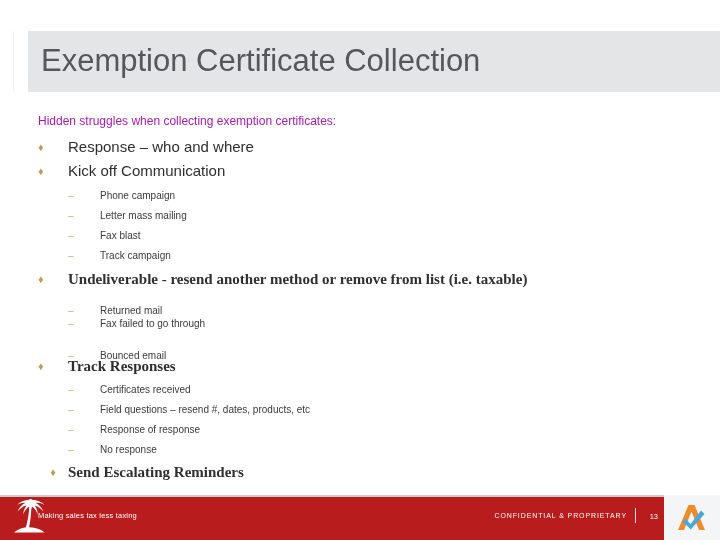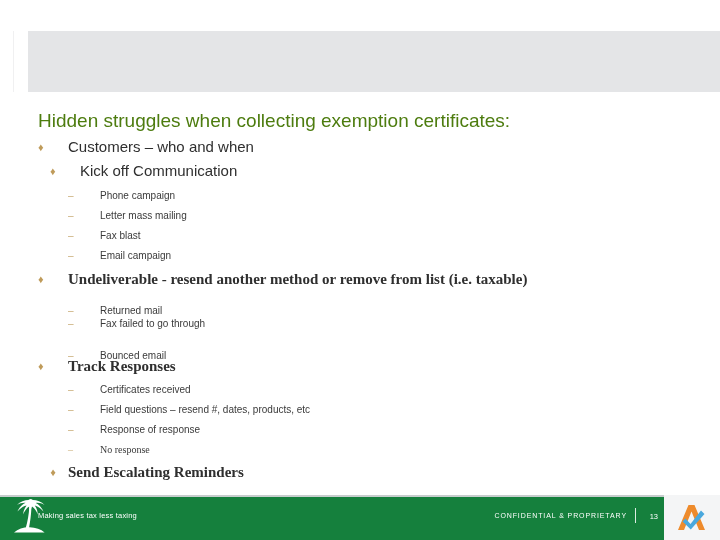--- a/index.html
+++ b/index.html
@@ -55,23 +55,23 @@
     position: absolute;
     left: 0;
     top: 104px;
     width: 720px;
   }
 
   .lead {
     position: absolute;
     left: 38px;
     top: 7px;
-    font-size: 19px;
-    line-height: 20px;
-    color: #4d7c0f;
+    font-size: 12px;
+    line-height: 20px;
+    color: #a21caf;
     white-space: nowrap;
   }
 
   
   .b1 {
     position: absolute;
     left: 38px;
     white-space: nowrap;
     font-size: 15px;
     line-height: 20px;
@@ -114,21 +114,21 @@
     line-height: 17px;
   }
 
   
   .footer {
     position: absolute;
     left: 0;
     bottom: 0;
     width: 720px;
     height: 45px;
-    background: #15803d;
+    background: #b91c1c;
   }
   .footer-top-edge {
     position: absolute;
     left: 0;
     top: 0;
     width: 720px;
     height: 2px;
     background: #c7cdcd;
   }
   .logo-palm {
@@ -185,43 +185,44 @@
     justify-content: center;
   }
 </style>
 </head>
 <body>
 
 <div class="slide">
 
   <div class="title-rule"></div>
   <div class="title-band"></div>
+  <div class="slide-title">Exemption Certificate Collection</div>
 
   <div class="body">
 
     <div class="lead">Hidden struggles when collecting exemption certificates:</div>
 
     <div class="b1" style="top:33px;">
-      <span class="mark">♦</span><span class="txt">Customers – who and when</span>
-    </div>
-
-    <div class="b1" style="top:57px;margin-left:12px;">
+      <span class="mark">♦</span><span class="txt">Response – who and where</span>
+    </div>
+
+    <div class="b1" style="top:57px;">
       <span class="mark">♦</span><span class="txt">Kick off Communication</span>
     </div>
     <div class="b2" style="top:83px;">
       <span class="mark">–</span><span class="txt">Phone campaign</span>
     </div>
     <div class="b2" style="top:103px;">
       <span class="mark">–</span><span class="txt">Letter mass mailing</span>
     </div>
     <div class="b2" style="top:123px;">
       <span class="mark">–</span><span class="txt">Fax blast</span>
     </div>
     <div class="b2" style="top:143px;">
-      <span class="mark">–</span><span class="txt">Email campaign</span>
+      <span class="mark">–</span><span class="txt">Track campaign</span>
     </div>
 
     <div class="b1 strong" style="top:165px;">
       <span class="mark">♦</span><span class="txt">Undeliverable - resend another method or remove from list (i.e. taxable)</span>
     </div>
     <div class="b2" style="top:190px;margin-top:8px;">
       <span class="mark">–</span><span class="txt">Returned mail</span>
     </div>
     <div class="b2" style="top:211px;">
       <span class="mark">–</span><span class="txt">Fax failed to go through</span>
@@ -235,21 +236,21 @@
     </div>
     <div class="b2" style="top:277px;">
       <span class="mark">–</span><span class="txt">Certificates received</span>
     </div>
     <div class="b2" style="top:297px;">
       <span class="mark">–</span><span class="txt">Field questions – resend #, dates, products, etc</span>
     </div>
     <div class="b2" style="top:317px;">
       <span class="mark">–</span><span class="txt">Response of response</span>
     </div>
-    <div class="b2" style="top:337px;font-family:Liberation Serif, serif;">
+    <div class="b2" style="top:337px;">
       <span class="mark">–</span><span class="txt">No response</span>
     </div>
 
     <div class="b1 strong" style="top:358px;text-align:center;">
       <span class="mark">♦</span><span class="txt">Send Escalating Reminders</span>
     </div>
 
   </div>
 
   <div class="footer">

